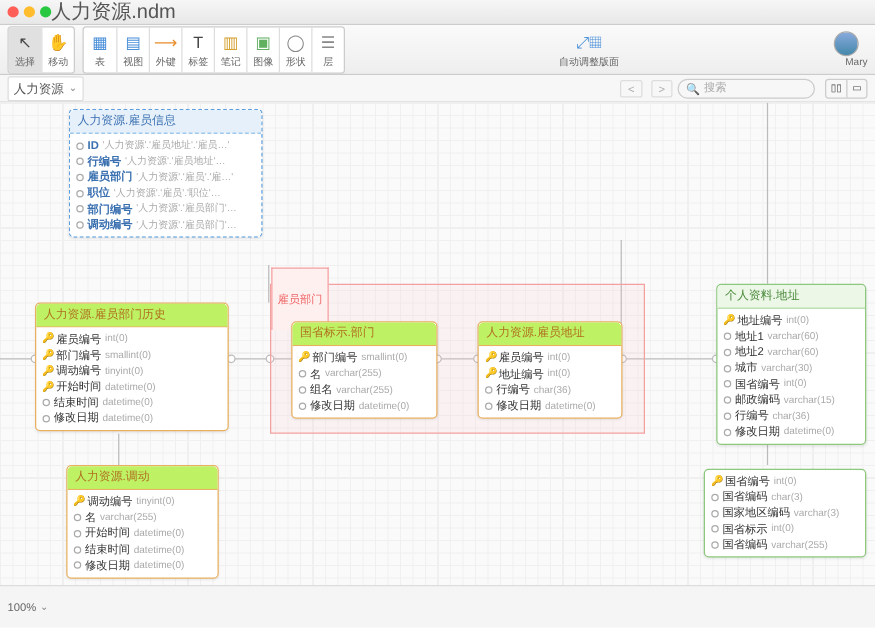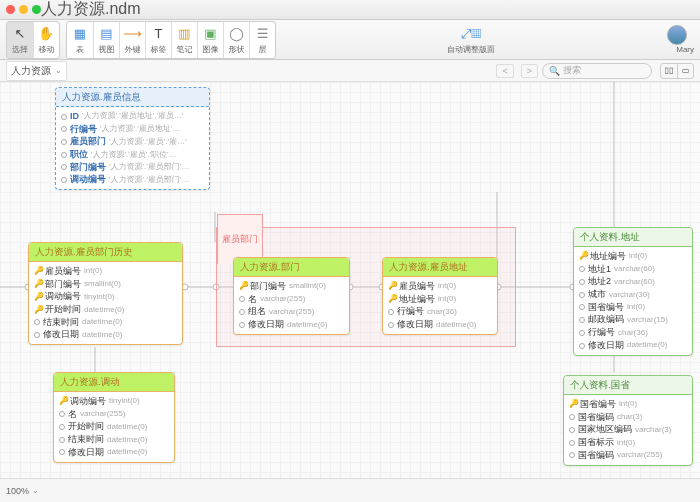--- a/index.html
+++ b/index.html
@@ -35,21 +35,21 @@
 .entity .body{padding:3px 5px}
 .entity .row{display:flex;align-items:center;gap:3px;white-space:nowrap;padding:.5px 0}
 .keyic{color:#f0a020;font-size:8px;width:8px}
 .dotm{width:6px;height:6px;border:1px solid #aaa;border-radius:50%;display:inline-block}
 .fname{color:#333}
 .ftype{color:#aaa;font-size:8px}
 .e-blue{border:1px dashed #5aa0e0}.e-blue .hdr{background:#e6f0fb;color:#3a70b0;border-bottom:1px dashed #5aa0e0}.e-blue .fname{color:#3a70b0;font-weight:700}
 .e-amber{border:1px solid #e8b060}.e-amber .hdr{background:#bef264;color:#b07020;border-bottom:1px solid #e8b060}
 .e-green{border:1px solid #8cc97d}.e-green .hdr{background:#ecf7e7;color:#4a8a3a;border-bottom:1px solid #8cc97d}
 .conn{position:absolute;stroke:#bbb;stroke-width:1;fill:none}
-.statusbar{position:absolute;bottom:0;left:0;right:0;height:24px;background:#f5f5f5;border-top:1px solid #ddd;display:flex;align-items:center;padding:0 6px;font-size:9px;color:#666}
+.statusbar{position:absolute;bottom:0;left:0;right:0;height:34px;background:#f5f5f5;border-top:1px solid #ddd;display:flex;align-items:center;padding:0 6px;font-size:9px;color:#666}
 </style>
 </head>
 <body>
 
 <div class="titlebar">
   <div class="traffic">
     <div class="dot r"></div>
     <div class="dot y"></div>
     <div class="dot g"></div>
   </div>
@@ -215,21 +215,21 @@
         </div>
         <div class="row">
           <span class="dotm"></span>
           <span class="fname">修改日期</span>
           <span class="ftype">datetime(0)</span>
         </div>
       </div>
   </div>
 
   <div class="entity e-amber" style="left:233px;top:175px;width:117px">
-    <div class="hdr">人力资源.部门</div>
+    <div class="hdr">国省标示.部门</div>
     <div class="body" id="body-dept">
         <div class="row">
           <span class="keyic">🔑</span>
           <span class="fname">部门编号</span>
           <span class="ftype">smallint(0)</span>
         </div>
         <div class="row">
           <span class="dotm"></span>
           <span class="fname">名</span>
           <span class="ftype">varchar(255)</span>
@@ -344,21 +344,20 @@
         </div>
         <div class="row">
           <span class="dotm"></span>
           <span class="fname">修改日期</span>
           <span class="ftype">datetime(0)</span>
         </div>
       </div>
   </div>
 
   <div class="entity e-green" style="left:563px;top:293px;width:130px">
-    <div class="hdr">个人资料.国省</div>
     <div class="body" id="body-prov">
         <div class="row">
           <span class="keyic">🔑</span>
           <span class="fname">国省编号</span>
           <span class="ftype">int(0)</span>
         </div>
         <div class="row">
           <span class="dotm"></span>
           <span class="fname">国省编码</span>
           <span class="ftype">char(3)</span>

